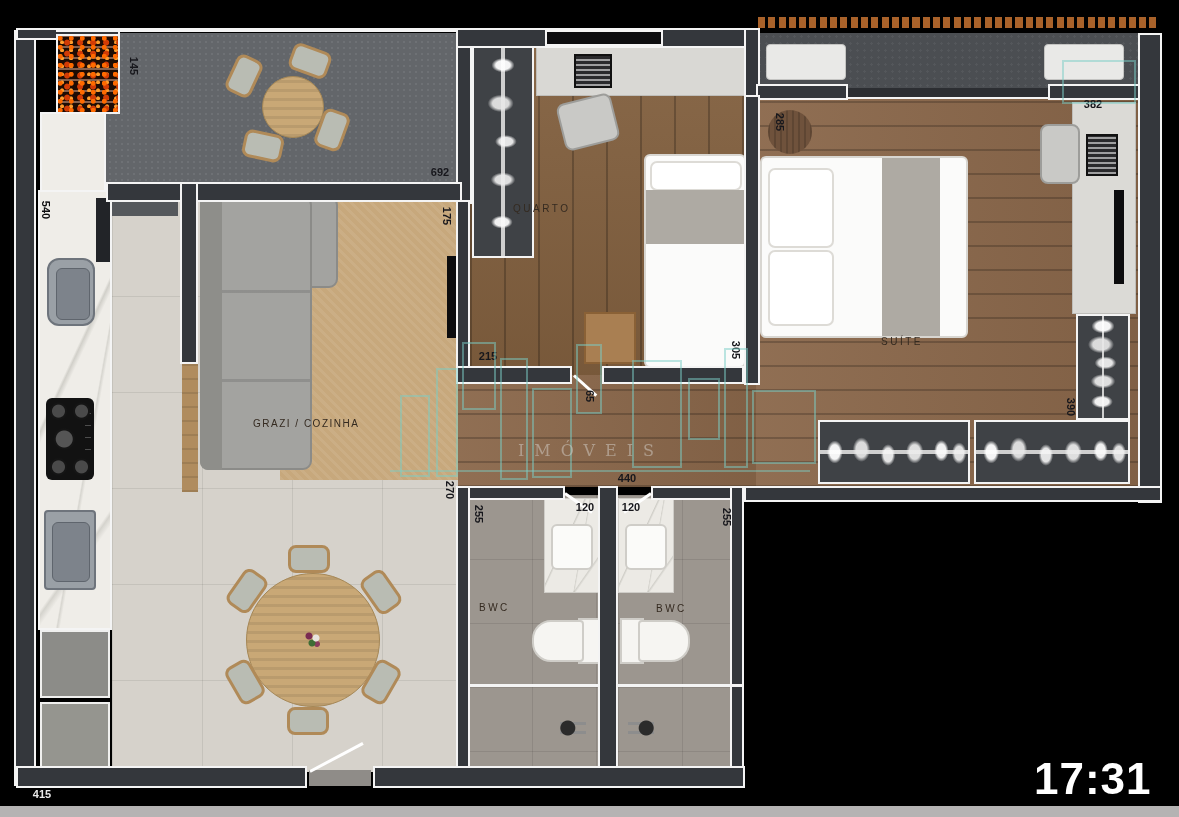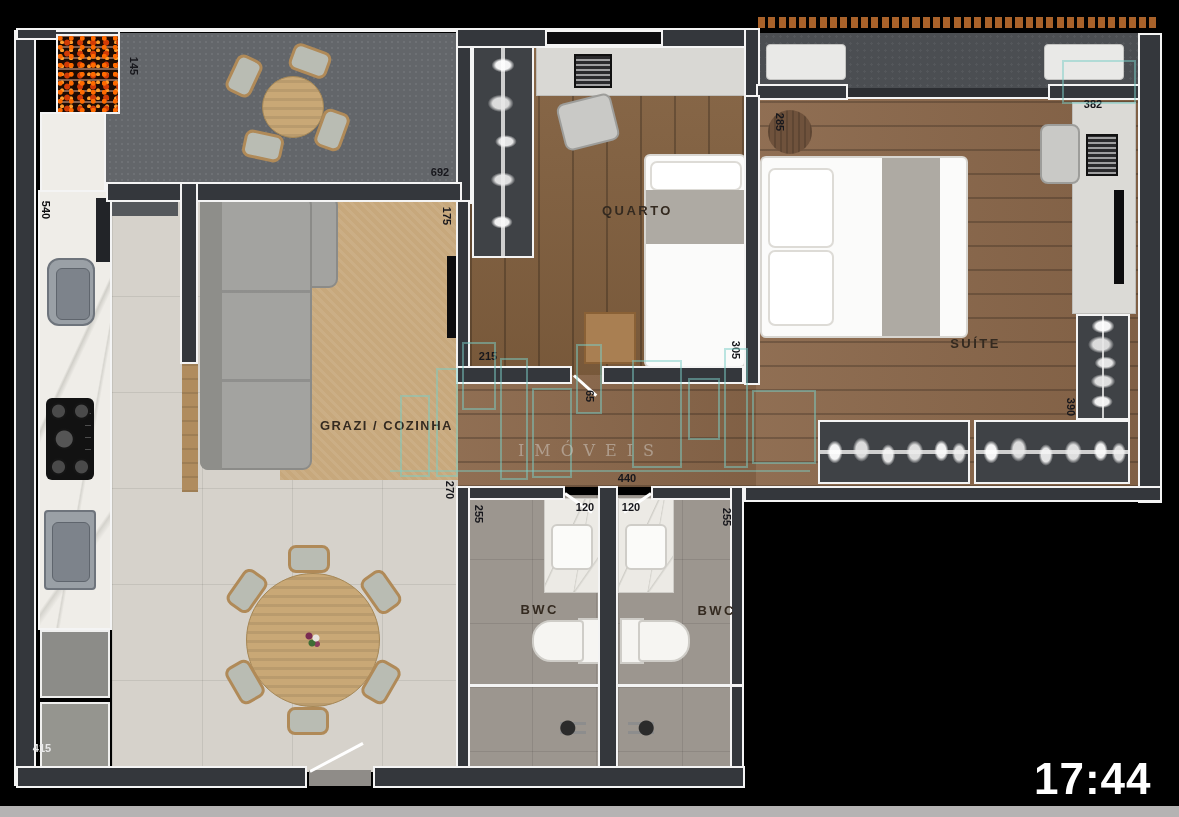--- a/index.html
+++ b/index.html
@@ -38,21 +38,21 @@
     linear-gradient(90deg,transparent 47%,#cfcfcf 47% 53%,transparent 53%);}
   .clothes-h{background-image:
     radial-gradient(ellipse 11px 16px at 10% 50%,rgba(255,255,255,.95) 0 45%,transparent 72%),
     radial-gradient(ellipse 12px 17px at 28% 46%,rgba(232,232,232,.92) 0 45%,transparent 72%),
     radial-gradient(ellipse 10px 15px at 46% 55%,rgba(246,246,246,.9) 0 45%,transparent 72%),
     radial-gradient(ellipse 12px 16px at 64% 50%,rgba(236,236,236,.92) 0 45%,transparent 72%),
     radial-gradient(ellipse 10px 15px at 82% 48%,rgba(250,250,250,.95) 0 45%,transparent 72%),
     radial-gradient(ellipse 10px 15px at 94% 52%,rgba(240,240,240,.9) 0 45%,transparent 72%),
     linear-gradient(0deg,transparent 47%,#cfcfcf 47% 53%,transparent 53%);}
   
-  .rlabel{position:absolute;color:#342a20;font-weight:bold;letter-spacing:2.5px;font-size:13px;text-align:right;z-index:6;}
+  .rlabel{position:absolute;color:#342a20;font-weight:normal;letter-spacing:2.5px;font-size:10px;text-align:left;z-index:6;}
   .dim{position:absolute;font-size:11px;color:#17171c;font-weight:bold;white-space:nowrap;z-index:6;transform:translate(-50%,-50%);}
   .dim.v{transform:translate(-50%,-50%) rotate(90deg);}
   
   .wm{position:absolute;z-index:7;pointer-events:none;}
   .wm-brand{font-family:"DejaVu Serif","Liberation Serif",serif;font-size:38px;letter-spacing:5px;color:rgba(222,217,211,.55);text-align:center;}
   .wm-sub{font-family:"DejaVu Serif","Liberation Serif",serif;font-size:16px;letter-spacing:10px;color:rgba(214,209,203,.5);text-align:center;}
   .sky{position:absolute;border:2px solid rgba(122,206,198,.5);background:transparent;z-index:7;}
   .skyline-line{position:absolute;background:rgba(122,206,198,.45);z-index:7;}
   
   .clock{position:absolute;color:#fff;font-size:44px;font-weight:bold;letter-spacing:1px;z-index:9;}
@@ -223,21 +223,21 @@
   <div class="rlabel" style="left:881px;top:336px;width:120px;">SUÍTE</div>
   <div class="rlabel" style="left:253px;top:418px;width:200px;letter-spacing:1.5px;">GRAZI / COZINHA</div>
   <div class="rlabel" style="left:479px;top:602px;width:80px;">BWC</div>
   <div class="rlabel" style="left:656px;top:603px;width:80px;">BWC</div>
 
   <span class="dim v" style="left:134px;top:66px;">145</span>
   <span class="dim" style="left:440px;top:172px;">692</span>
   <span class="dim v" style="left:447px;top:216px;">175</span>
   <span class="dim v" style="left:46px;top:210px;color:#0e0e10;">540</span>
   <span class="dim v" style="left:450px;top:490px;">270</span>
-  <span class="dim" style="left:42px;top:748px;color:#e8e8e8;">415</span>
+  <span class="dim" style="left:42px;top:794px;color:#e8e8e8;">415</span>
   <span class="dim" style="left:488px;top:356px;">215</span>
   <span class="dim v" style="left:736px;top:350px;">305</span>
   <span class="dim v" style="left:590px;top:396px;">65</span>
   <span class="dim" style="left:627px;top:478px;">440</span>
   <span class="dim v" style="left:780px;top:122px;">285</span>
   <span class="dim" style="left:1093px;top:104px;">382</span>
   <span class="dim v" style="left:1071px;top:407px;">390</span>
   <span class="dim v" style="left:479px;top:514px;">255</span>
   <span class="dim" style="left:585px;top:507px;">120</span>
   <span class="dim" style="left:631px;top:507px;">120</span>
@@ -250,15 +250,15 @@
   <div class="sky" style="left:532px;top:388px;width:36px;height:86px;"></div>
   <div class="sky" style="left:576px;top:344px;width:22px;height:66px;"></div>
   <div class="sky" style="left:632px;top:360px;width:46px;height:104px;"></div>
   <div class="sky" style="left:688px;top:378px;width:28px;height:58px;"></div>
   <div class="sky" style="left:724px;top:348px;width:20px;height:116px;"></div>
   <div class="sky" style="left:752px;top:390px;width:60px;height:70px;"></div>
   <div class="sky" style="left:1062px;top:60px;width:70px;height:40px;"></div>
   <div class="skyline-line" style="left:390px;top:470px;width:420px;height:2px;"></div>
   <div class="wm wm-sub" style="left:441px;top:441px;width:300px;">IMÓVEIS</div>
 
-  <div class="clock" style="left:1034px;top:754px;">17:44</div>
+  <div class="clock" style="left:1034px;top:754px;">17:31</div>
   <div class="bottombar"></div>
 </div>
 
 </body></html>

